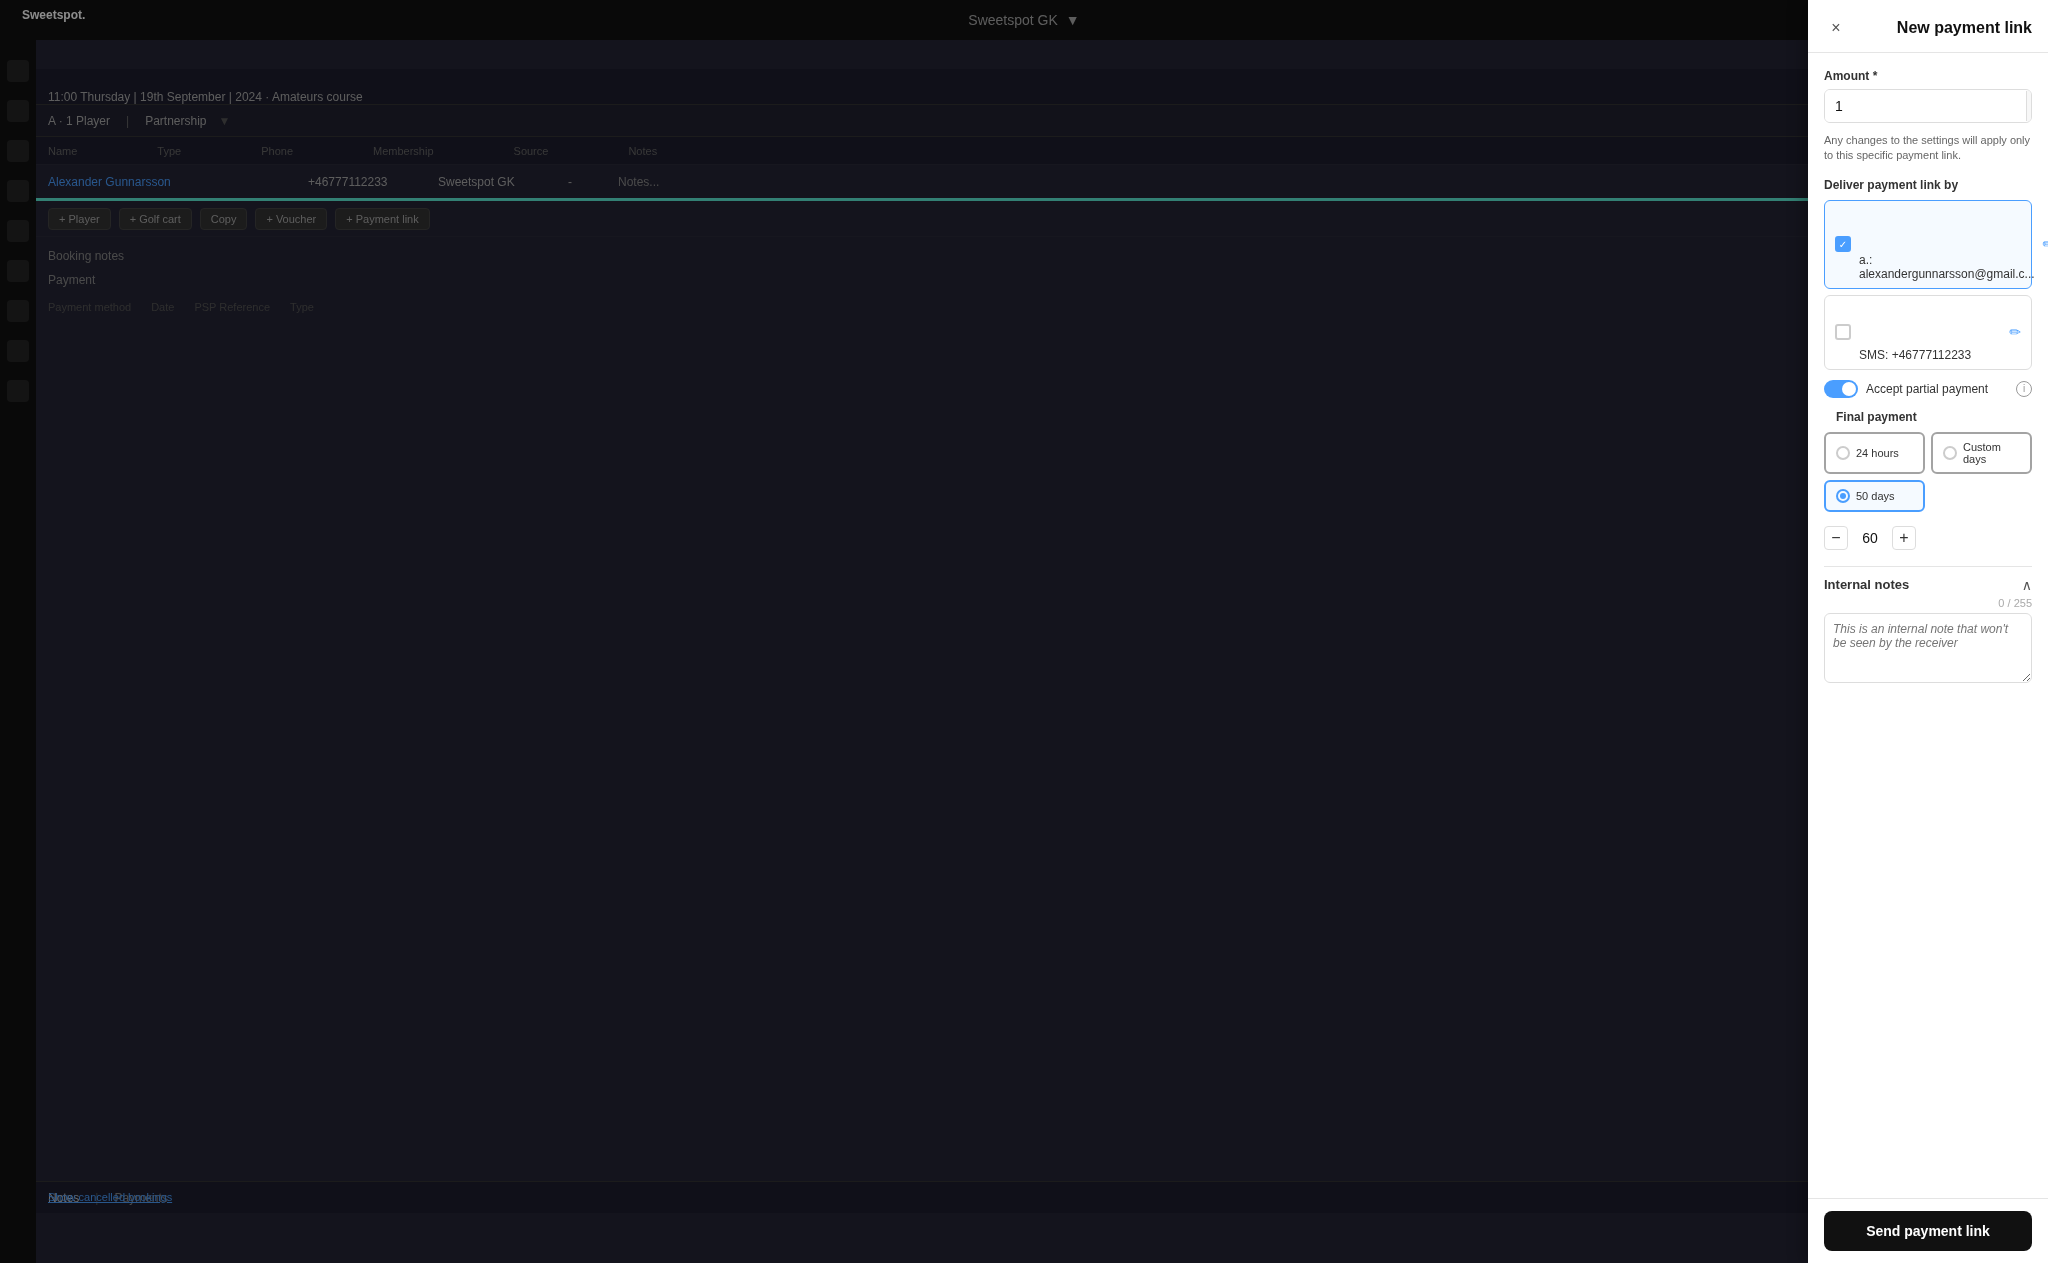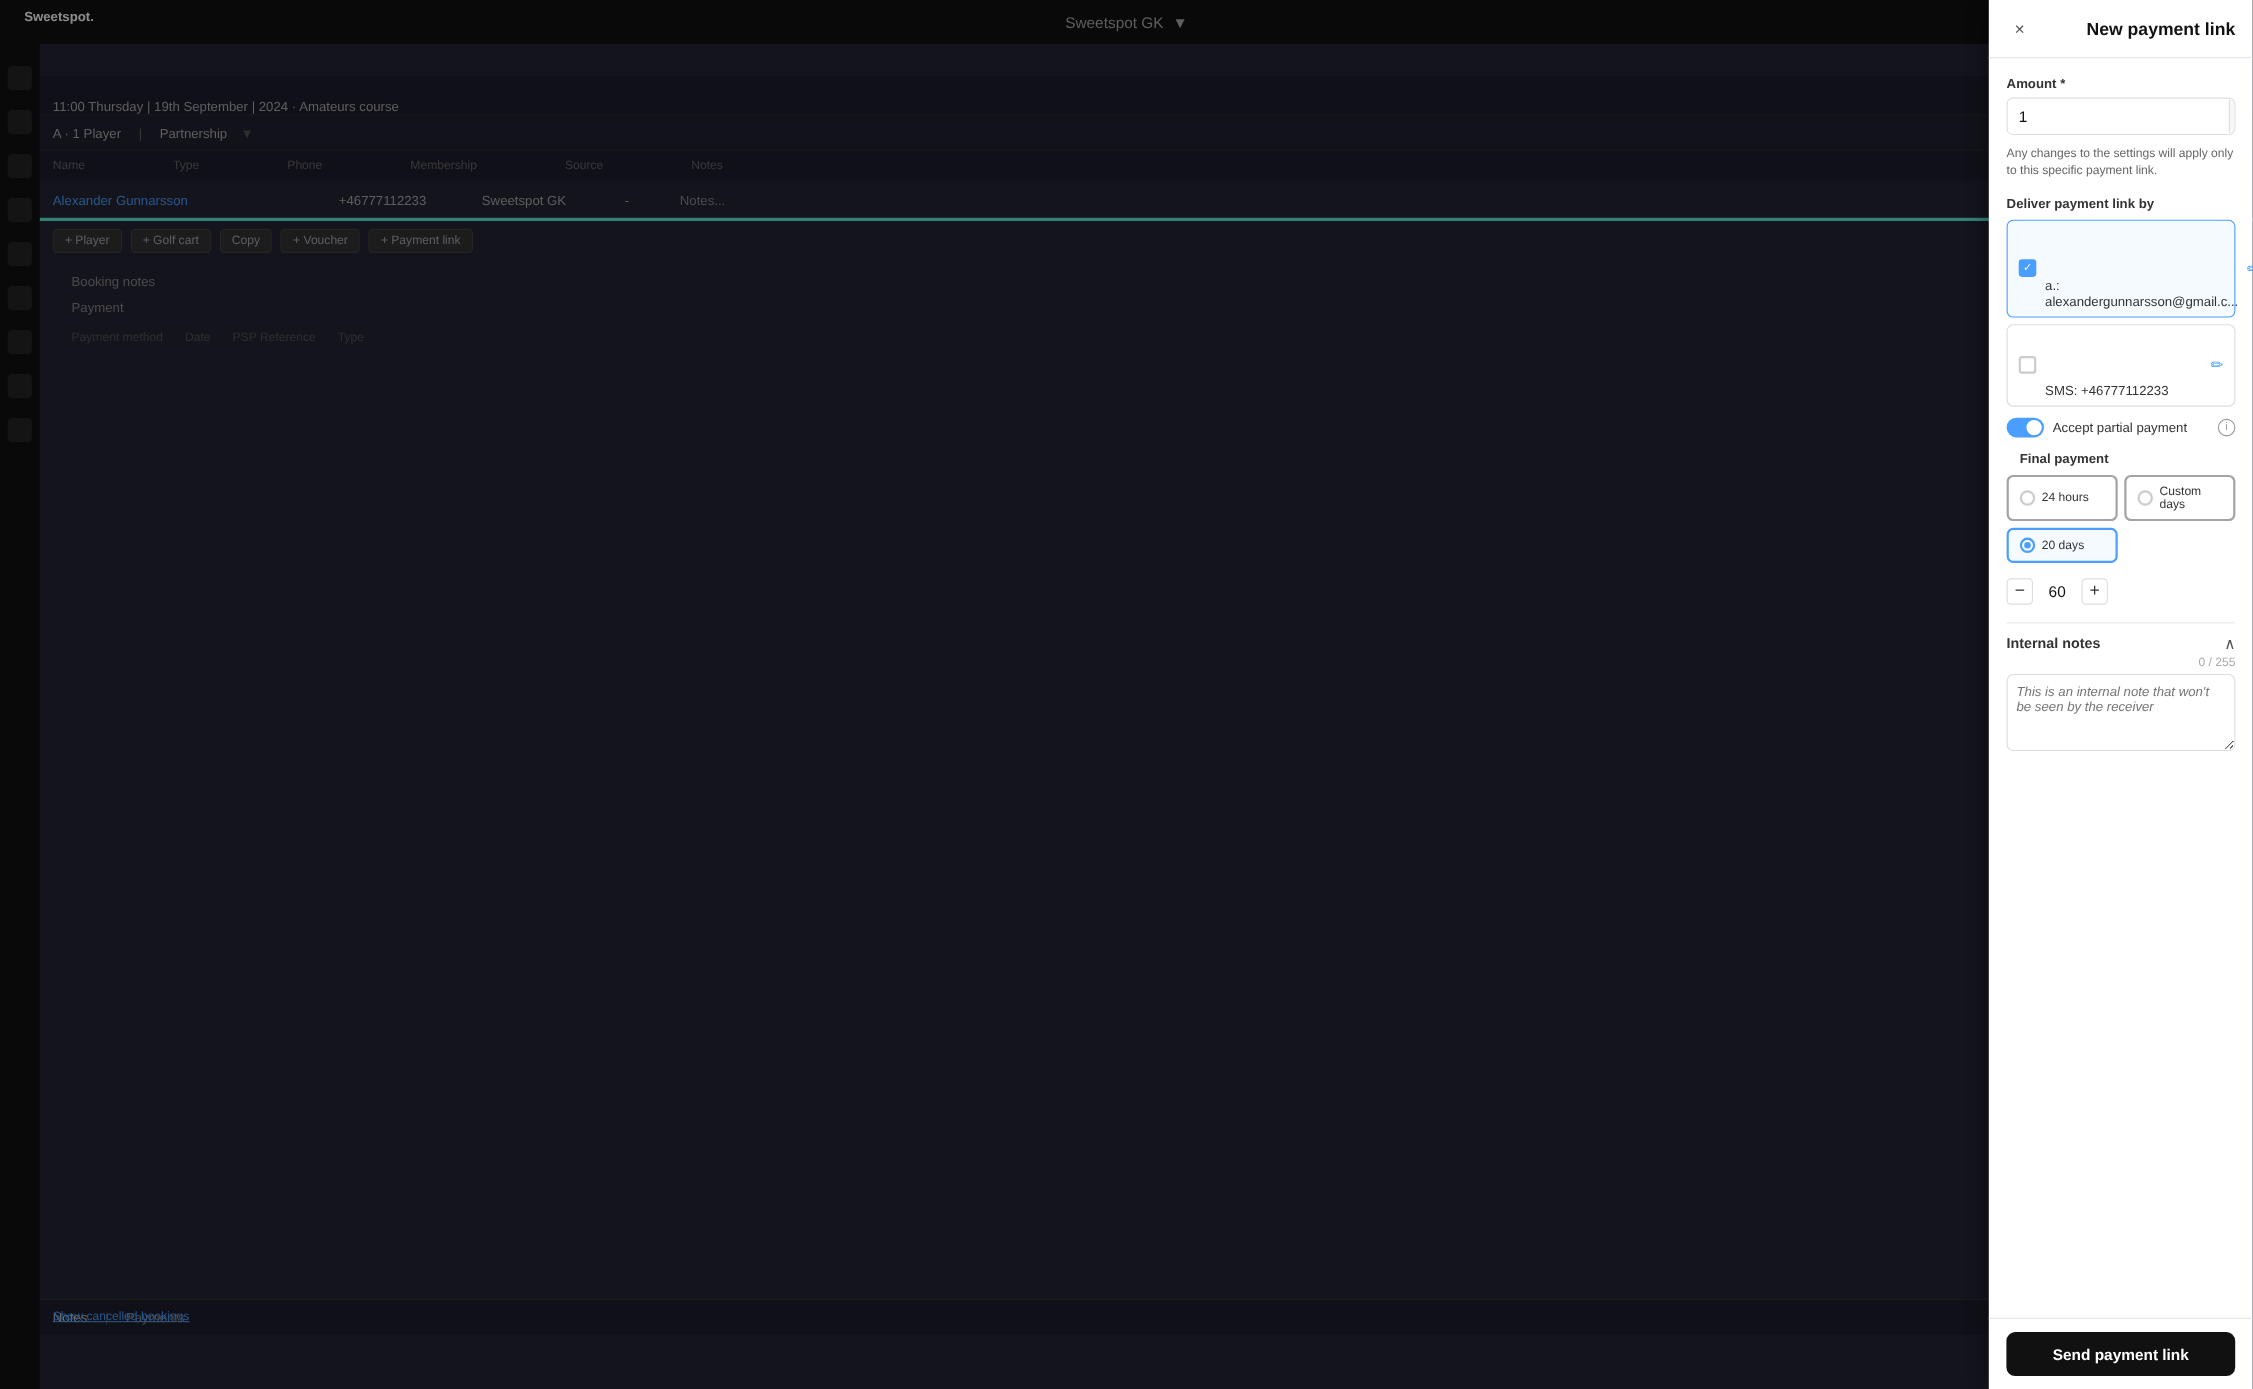--- a/index.html
+++ b/index.html
@@ -132,21 +132,20 @@
       font-size: 11px;
       cursor: pointer;
       display: flex;
       align-items: center;
       gap: 4px;
     }
 
     
     .notes-section {
       padding: 12px;
-      margin-left: 17px;
     }
     .notes-title {
       font-size: 12px;
       color: #888;
       margin-bottom: 8px;
     }
 
     
     .overlay {
       position: absolute;
@@ -681,21 +680,21 @@
       <div class="final-option">
         <div class="radio-outer">
         </div>
         <span class="final-option-label">Custom days</span>
       </div>
 
       <div class="final-option selected">
         <div class="radio-outer selected">
           <div class="radio-inner"></div>
         </div>
-        <span class="final-option-label">20 days</span>
+        <span class="final-option-label">50 days</span>
       </div>
     </div>
 
     
     <div class="custom-days-row">
       <div class="days-stepper">
         <button class="stepper-btn">−</button>
         <span class="stepper-val">60</span>
         <button class="stepper-btn">+</button>
       </div>

